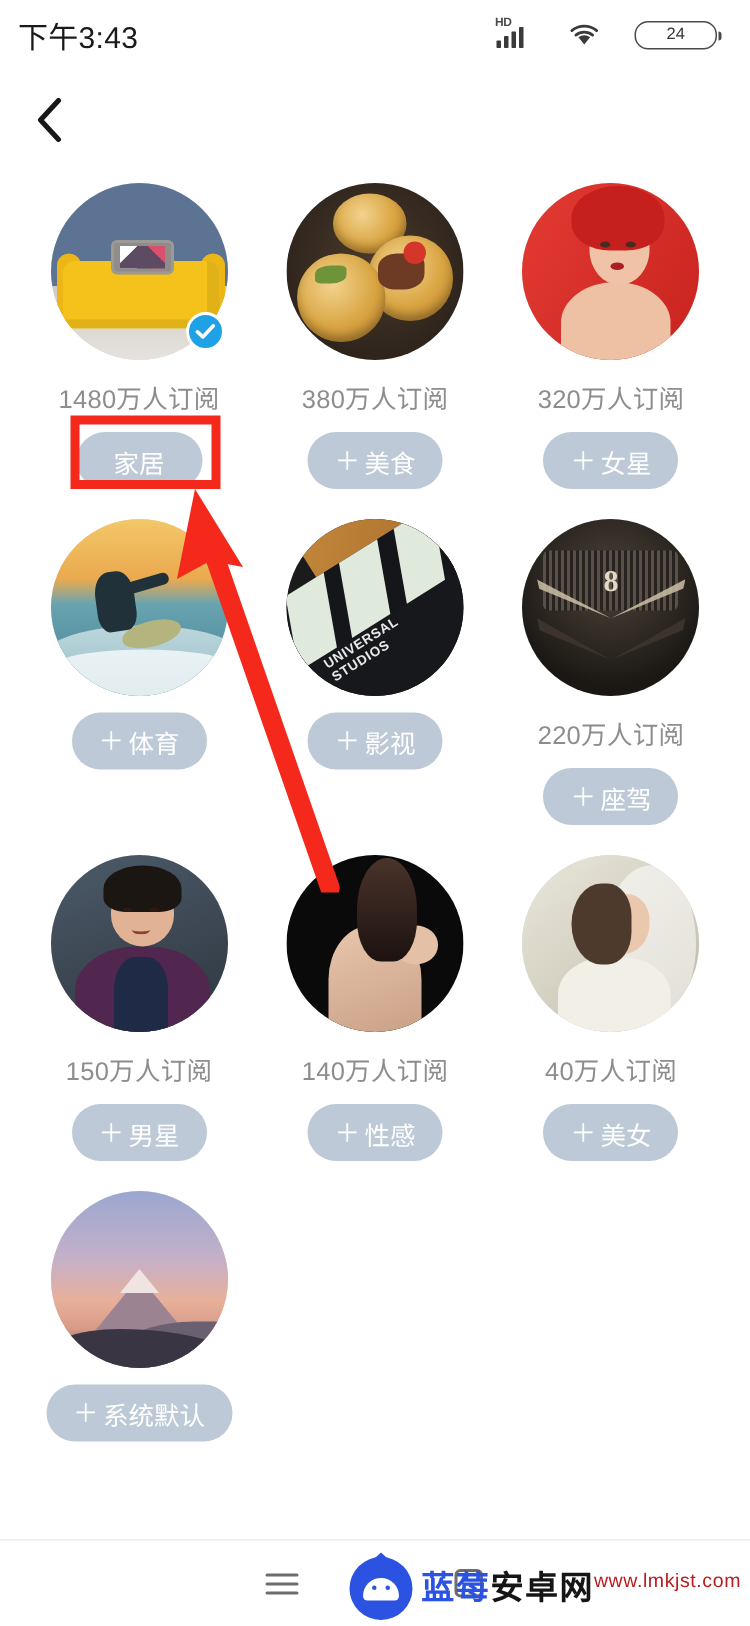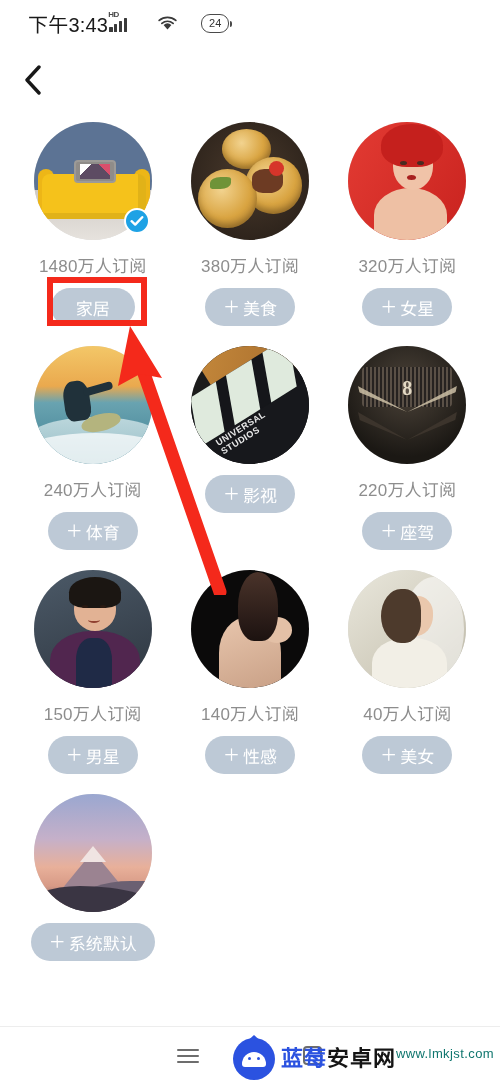--- a/index.html
+++ b/index.html
@@ -14,21 +14,22 @@
     position: relative;
     width: 500px; height: 1084px;
     background: #ffffff;
   }
 
   
   .statusbar {
     position: absolute; top: 0; left: 0;
     width: 500px; height: 46px;
     display: flex; align-items: center;
-    padding: 0 22px 0 28px;
+    justify-content: space-between;
+    padding: 0 22px 0 12px;
   }
   .status-time {
     font-size: 20px; color: #1a1a1a; letter-spacing: .2px;
     font-weight: 400;
   }
   .status-icons { display: flex; align-items: center; gap: 23px; }
   .sig-wrap { position: relative; width: 26px; height: 20px; }
   .hd-badge {
     position: absolute; top: -3px; left: 0;
     font-size: 8px; font-weight: 700; color: #4a4a4a;
@@ -37,21 +38,21 @@
   .bars { position: absolute; bottom: 1px; left: 1px; display: flex; align-items: flex-end; gap: 1.5px; }
   .bars i { display: block; width: 3.4px; background: #3a3a3a; border-radius: .5px; }
   .bars i:nth-child(1){ height: 5px; }
   .bars i:nth-child(2){ height: 8px; }
   .bars i:nth-child(3){ height: 11px; }
   .bars i:nth-child(4){ height: 14px; }
   .wifi { position: relative; width: 21px; height: 16px; }
   .wifi svg { position: absolute; top: 1px; left: 0; }
   .battery {
     position: relative;
-    width: 28px; height: 19px;
+    width: 55px; height: 19px;
     border: 1.6px solid #4a4a4a;
     border-radius: 9px;
     display: flex; align-items: center; justify-content: center;
   }
   .battery::after {
     content: ""; position: absolute; right: -4px; top: 6px;
     width: 2.5px; height: 6px; background: #4a4a4a; border-radius: 0 2px 2px 0;
   }
   .battery span { font-size: 11px; color: #333; line-height: 1; }
 
@@ -428,21 +429,21 @@
   .wm-logo .droid::before, .wm-logo .droid::after {
     content: ""; position: absolute; top: 5px;
     width: 3px; height: 3px; border-radius: 50%; background: #2b52e0;
   }
   .wm-logo .droid::before { left: 6px; }
   .wm-logo .droid::after  { right: 6px; }
   .wm-text { display: flex; flex-direction: row; line-height: 1.05; }
   .wm-cn { font-size: 22px; font-weight: 700; letter-spacing: 1px; }
   .wm-cn .b { color: #2b52e0; }
   .wm-cn .k { color: #151515; }
-  .wm-url { font-size: 13px; color: #0f766e; letter-spacing: .4px; }
+  .wm-url { font-size: 13px; color: #b91c1c; letter-spacing: .4px; }
 </style>
 </head>
 <body>
 
 <div id="phone">
 
   <div class="statusbar">
     <div class="status-time">下午3:43</div>
     <div class="status-icons">
       <div class="sig-wrap">
@@ -546,21 +547,20 @@
         <div class="avatar">
           <div class="art art-surf">
             <div class="wave"></div>
             <div class="board"></div>
             <div class="surfer"></div>
             <div class="arm"></div>
             <div class="foam"></div>
           </div>
         </div>
       </div>
-      <div class="sub-count">240万人订阅</div>
       <div class="pill">
         <span class="plus">＋</span>
         <span>体育</span>
       </div>
     </div>
 
     <div class="cell">
       <div class="avatar-wrap">
         <div class="avatar">
           <div class="art art-clap">

